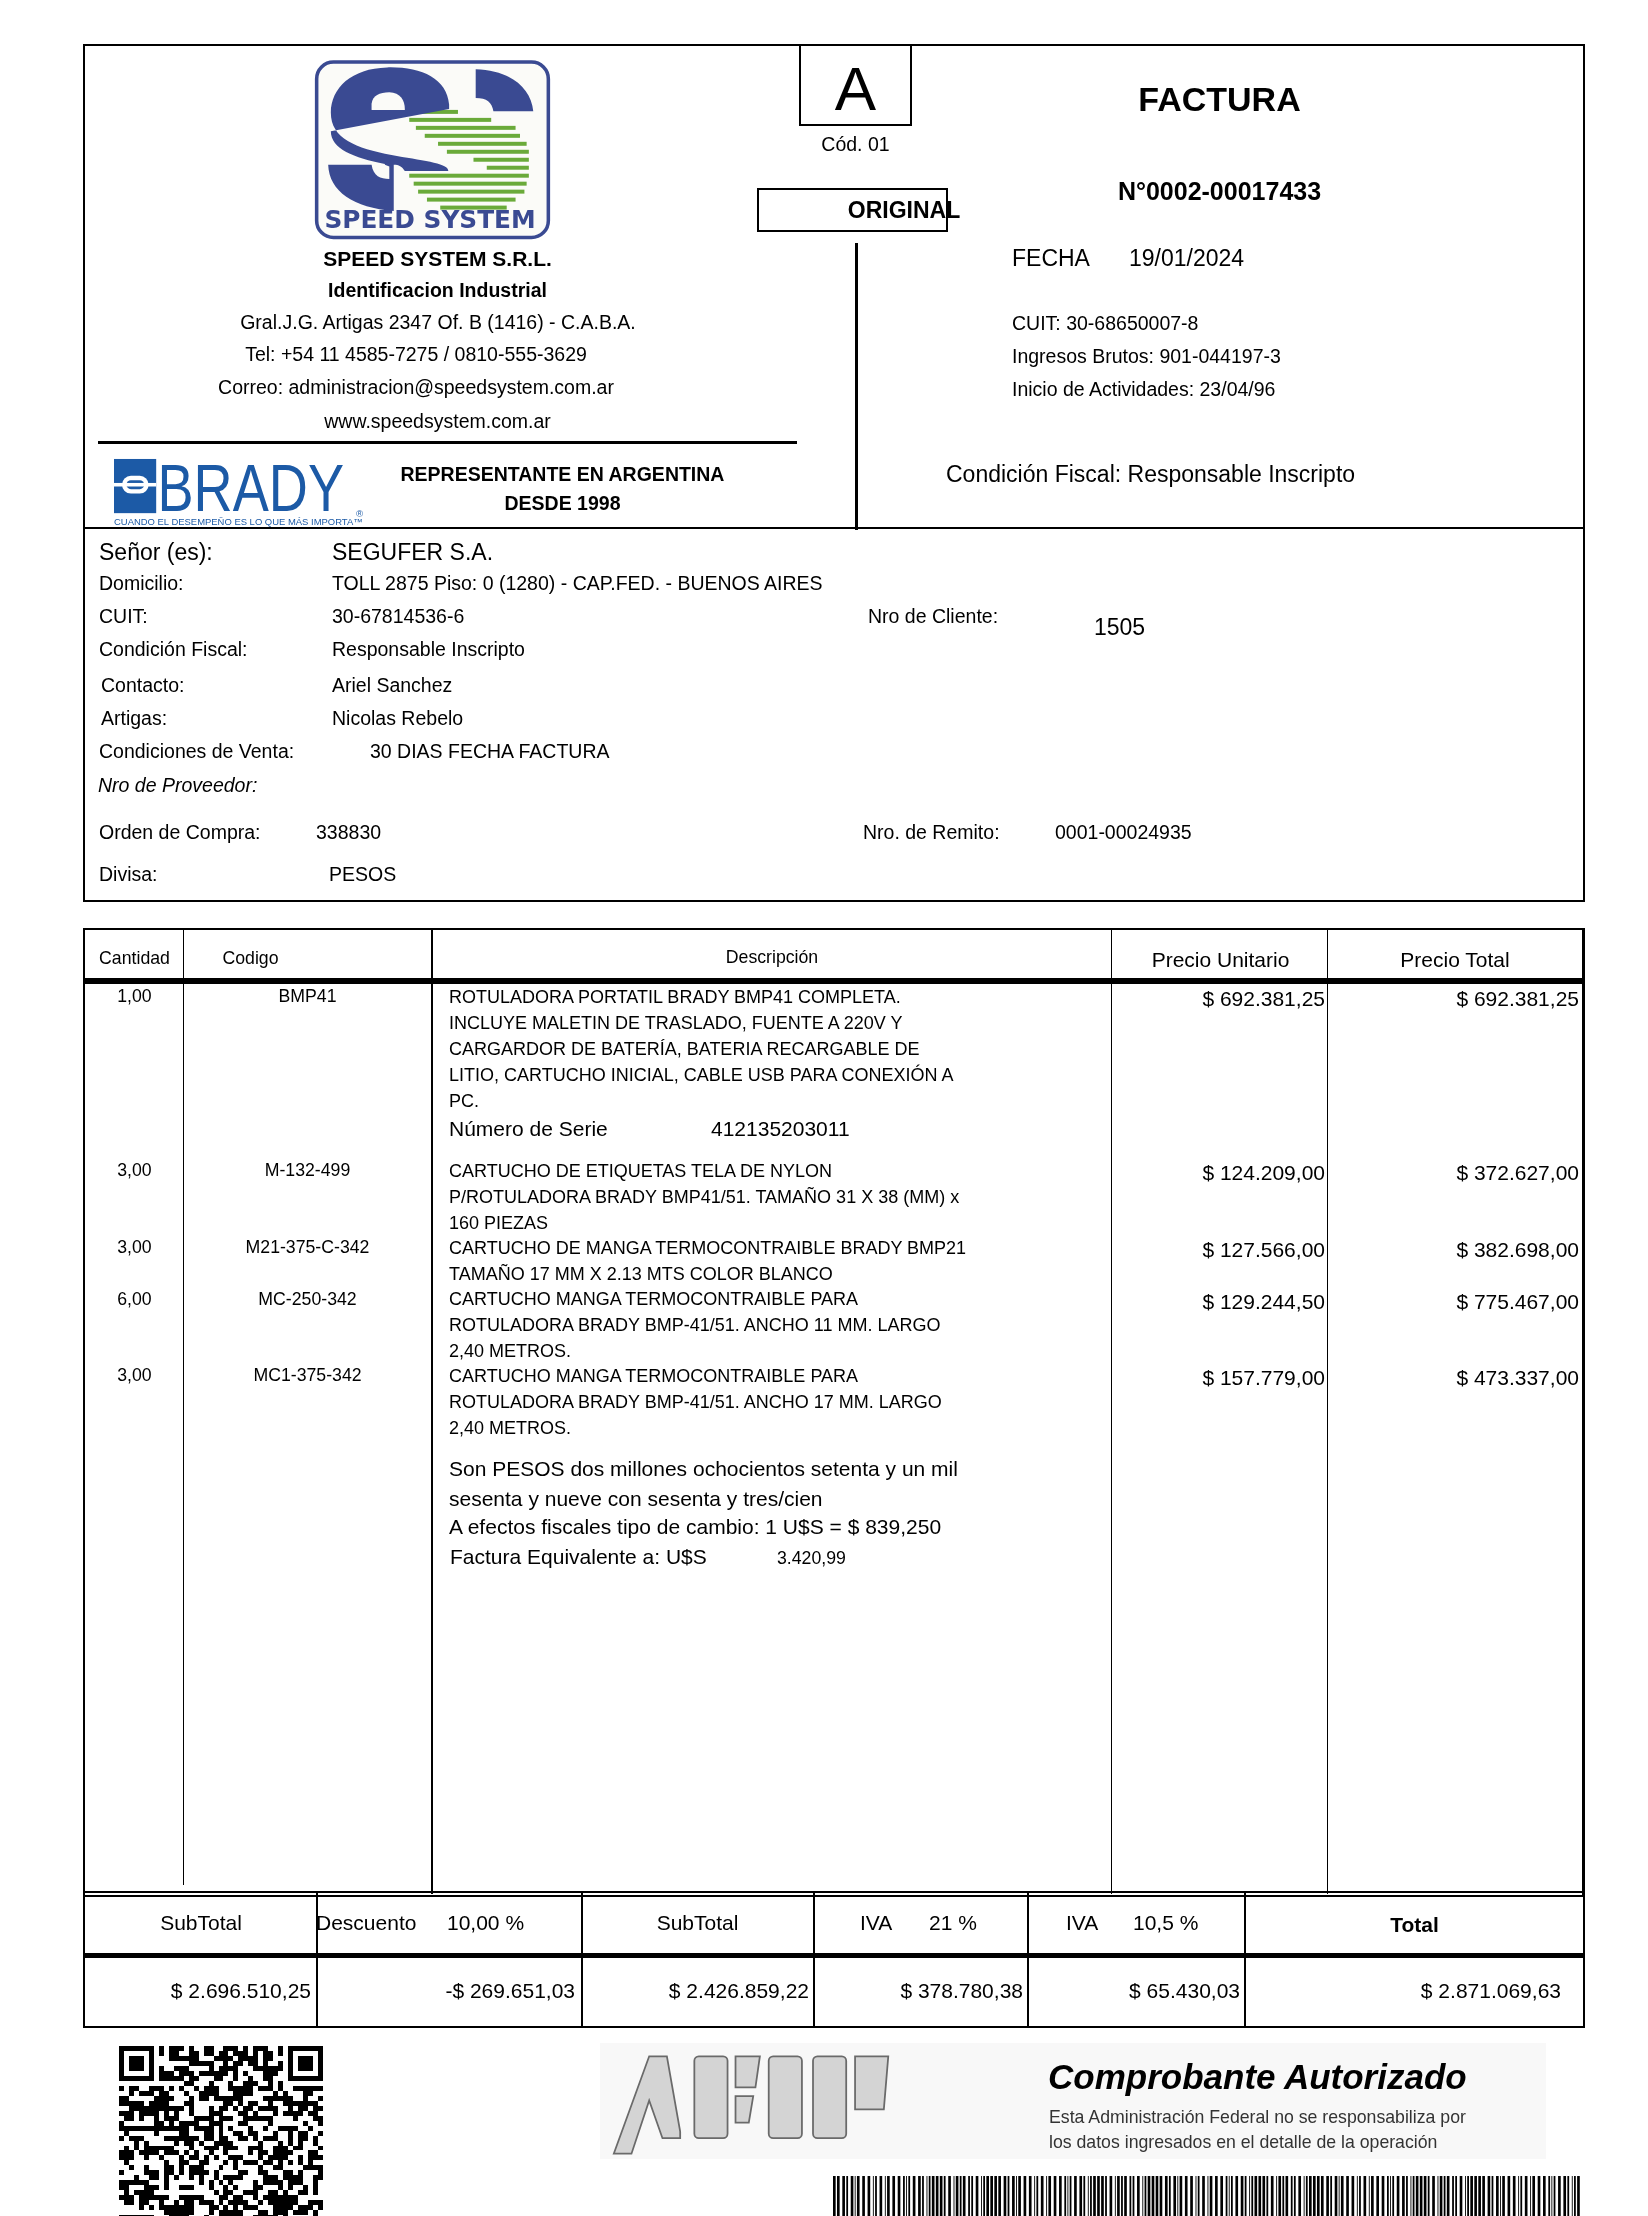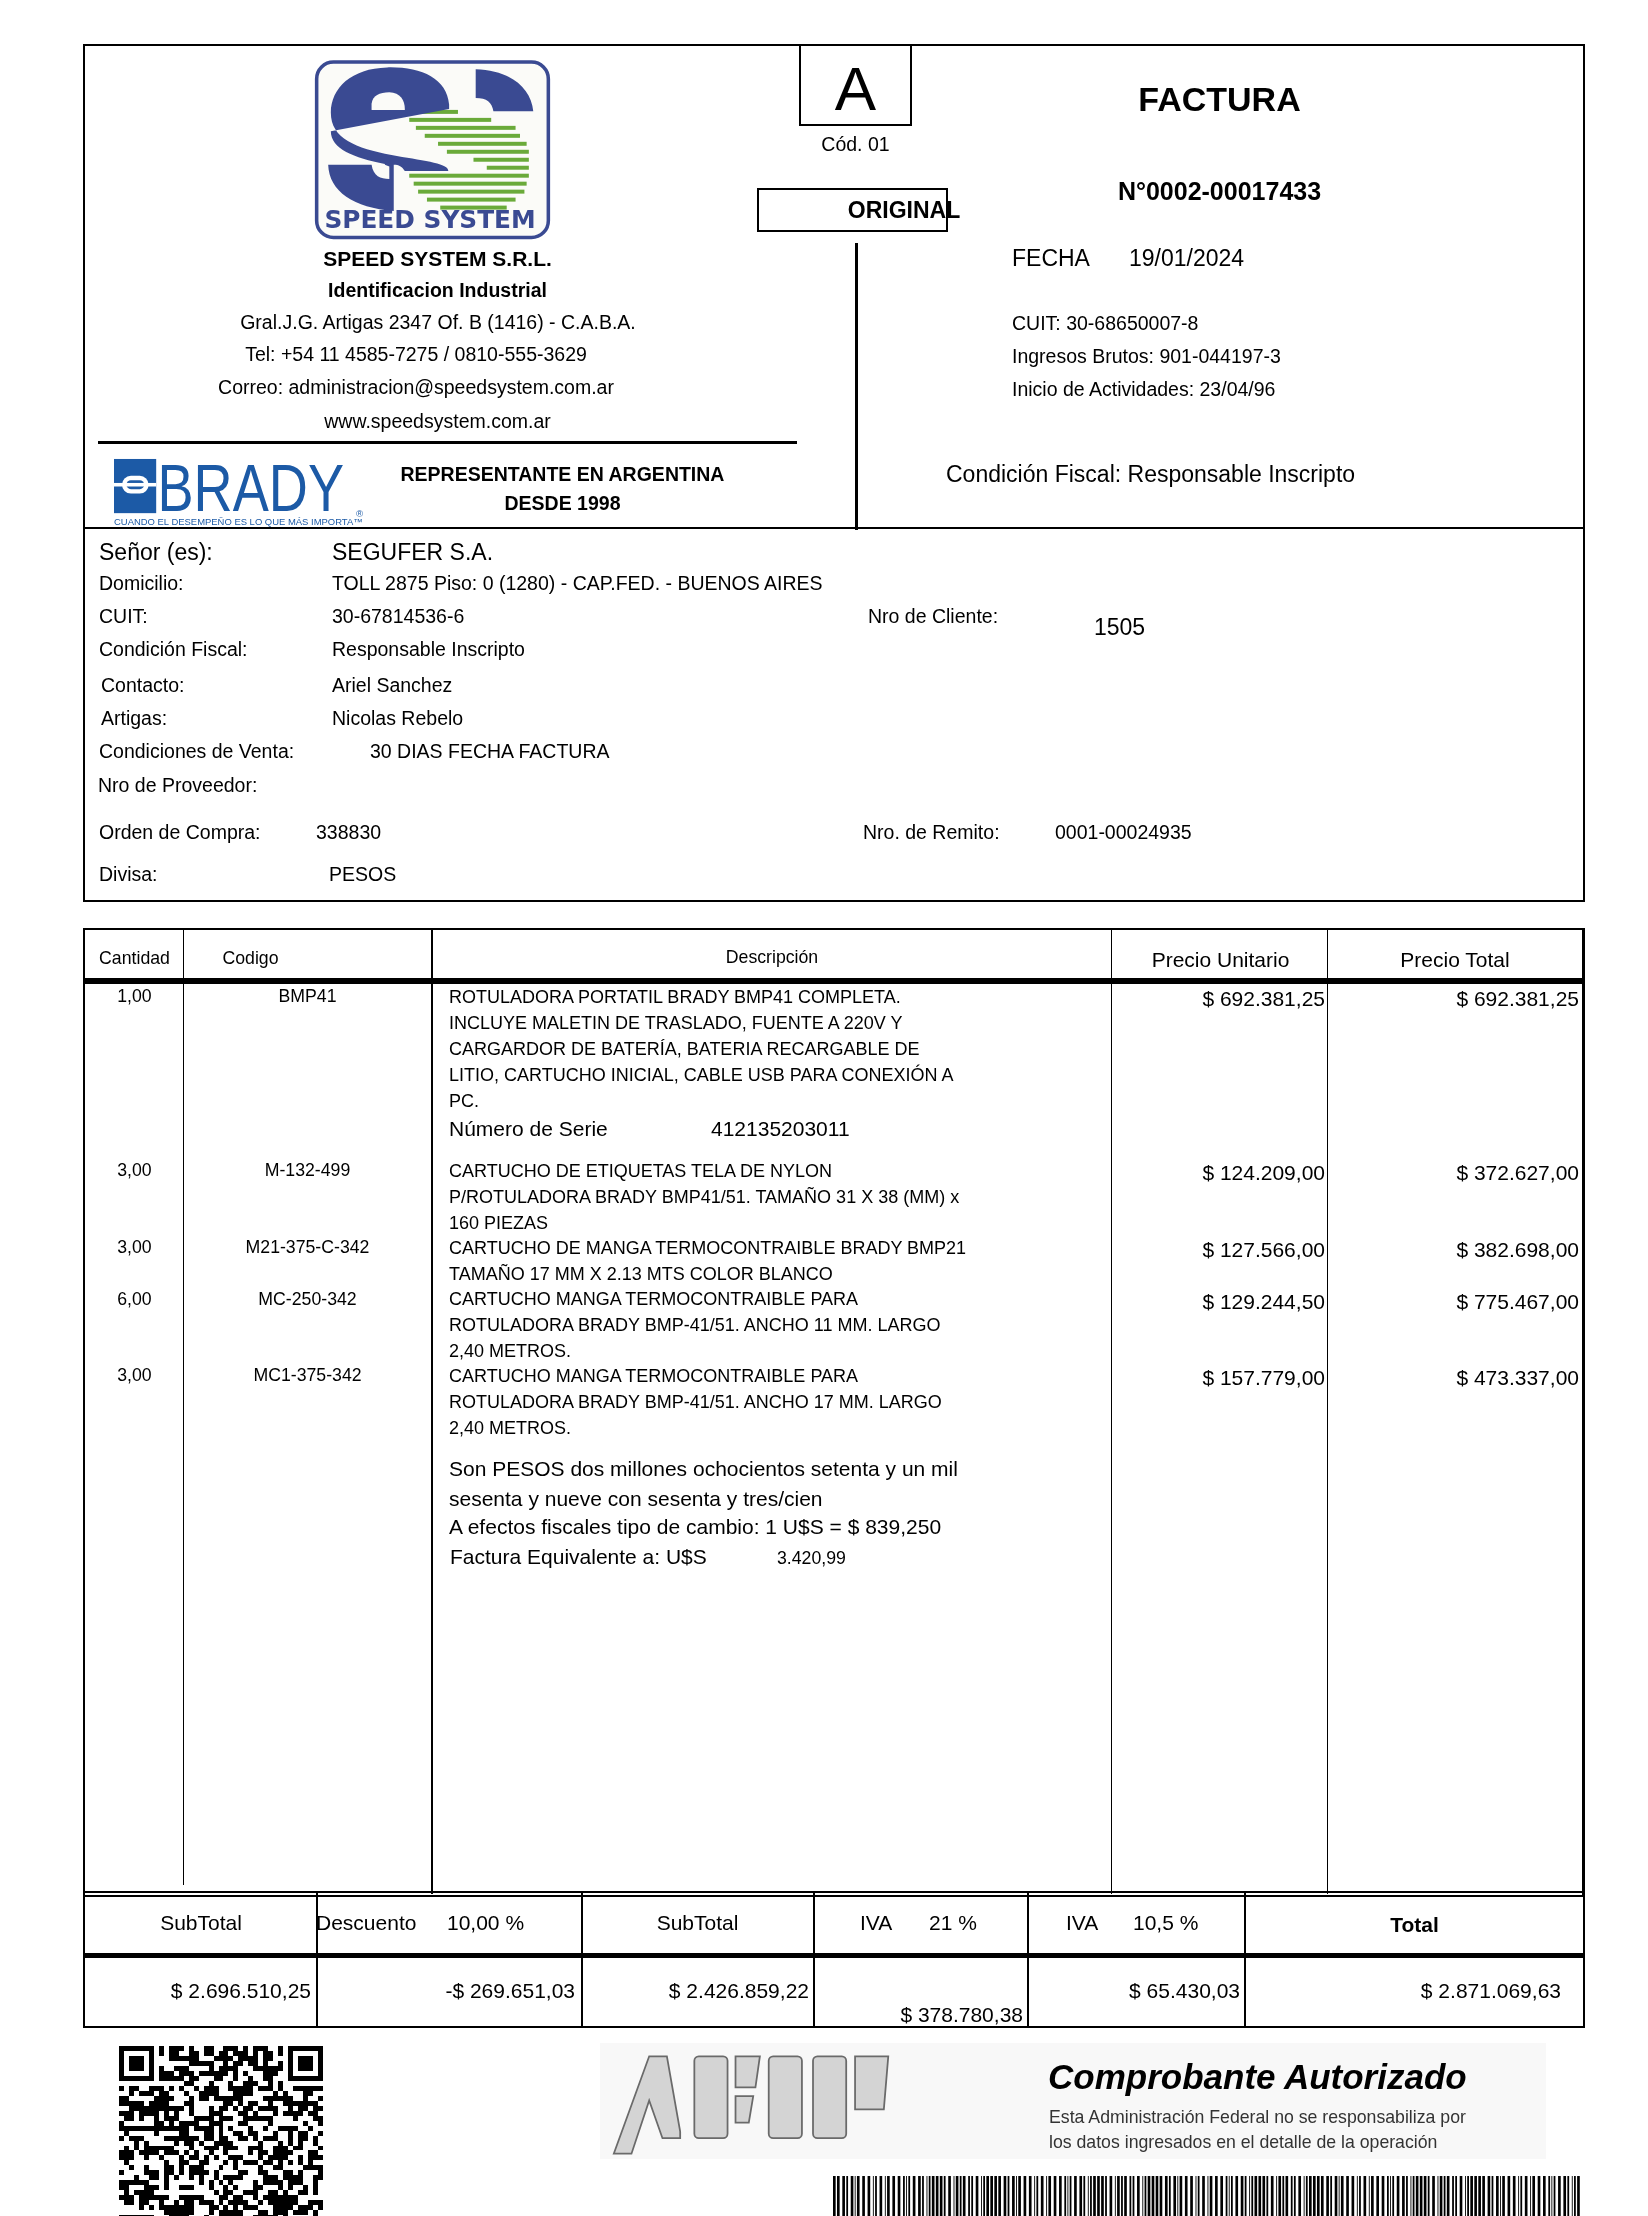--- a/index.html
+++ b/index.html
@@ -122,21 +122,21 @@
 
 <div class="t fs44" style="left:101px; top:676px;">Contacto:</div>
 <div class="t fs44" style="left:332px; top:676px;">Ariel Sanchez</div>
 
 <div class="t fs44" style="left:101px; top:709px;">Artigas:</div>
 <div class="t fs44" style="left:332px; top:709px;">Nicolas Rebelo</div>
 
 <div class="t fs44" style="left:99px; top:742px;">Condiciones de Venta:</div>
 <div class="t fs44" style="left:370px; top:742px;">30 DIAS FECHA FACTURA</div>
 
-<div class="t fs44" style="left:98px; top:776px;">Nro de Proveedor:</div>
+<div class="t fs44" style="left:98px; top:776px;font-style:italic;">Nro de Proveedor:</div>
 
 <div class="t fs44" style="left:99px; top:823px;">Orden de Compra:</div>
 <div class="t fs44" style="left:316px; top:823px;">338830</div>
 <div class="t fs44" style="left:863px; top:823px;">Nro. de Remito:</div>
 <div class="t fs44" style="left:1055px; top:823px;">0001-00024935</div>
 
 <div class="t fs44" style="left:99px; top:865px;">Divisa:</div>
 <div class="t fs44" style="left:329px; top:865px;">PESOS</div>
 
 <div class="box" style="left:83px; top:928px; width:1502px; height:969px; border-right-width:3.5px;"></div>
@@ -226,21 +226,21 @@
 <div class="t fs48 c" style="left:582px; top:1912px; width:231px;">SubTotal</div>
 <div class="t fs48" style="left:860px; top:1912px;">IVA</div>
 <div class="t fs48" style="left:929px; top:1912px;">21 %</div>
 <div class="t fs48" style="left:1066px; top:1912px;">IVA</div>
 <div class="t fs48" style="left:1133px; top:1912px;">10,5 %</div>
 <div class="t fs48 b c" style="left:1246px; top:1914px; width:337px;">Total</div>
 
 <div class="t fs48 r" style="left:86px; top:1980px; width:225px;">$ 2.696.510,25</div>
 <div class="t fs48 r" style="left:317px; top:1980px; width:258px;">-$ 269.651,03</div>
 <div class="t fs48 r" style="left:582px; top:1980px; width:227px;">$ 2.426.859,22</div>
-<div class="t fs48 r" style="left:815px; top:1980px; width:208px;margin-top:24px;">$ 378.780,38</div>
+<div class="t fs48 r" style="left:815px; top:1980px; width:208px;">$ 378.780,38</div>
 <div class="t fs48 r" style="left:1029px; top:1980px; width:211px;">$ 65.430,03</div>
 <div class="t fs48 r" style="left:1246px; top:1980px; width:315px;">$ 2.871.069,63</div>
 
 <div class="abs" style="left:119px; top:2046px; width:204px; height:204px; background:#fff;">
   <svg id="qr-svg" width="204" height="204" viewBox="0 0 41 41" shape-rendering="crispEdges">
       <rect x="8" y="0" width="1" height="1"></rect>
       <rect x="10" y="0" width="1" height="1"></rect>
       <rect x="11" y="0" width="1" height="1"></rect>
       <rect x="12" y="0" width="1" height="1"></rect>
       <rect x="14" y="0" width="1" height="1"></rect>

